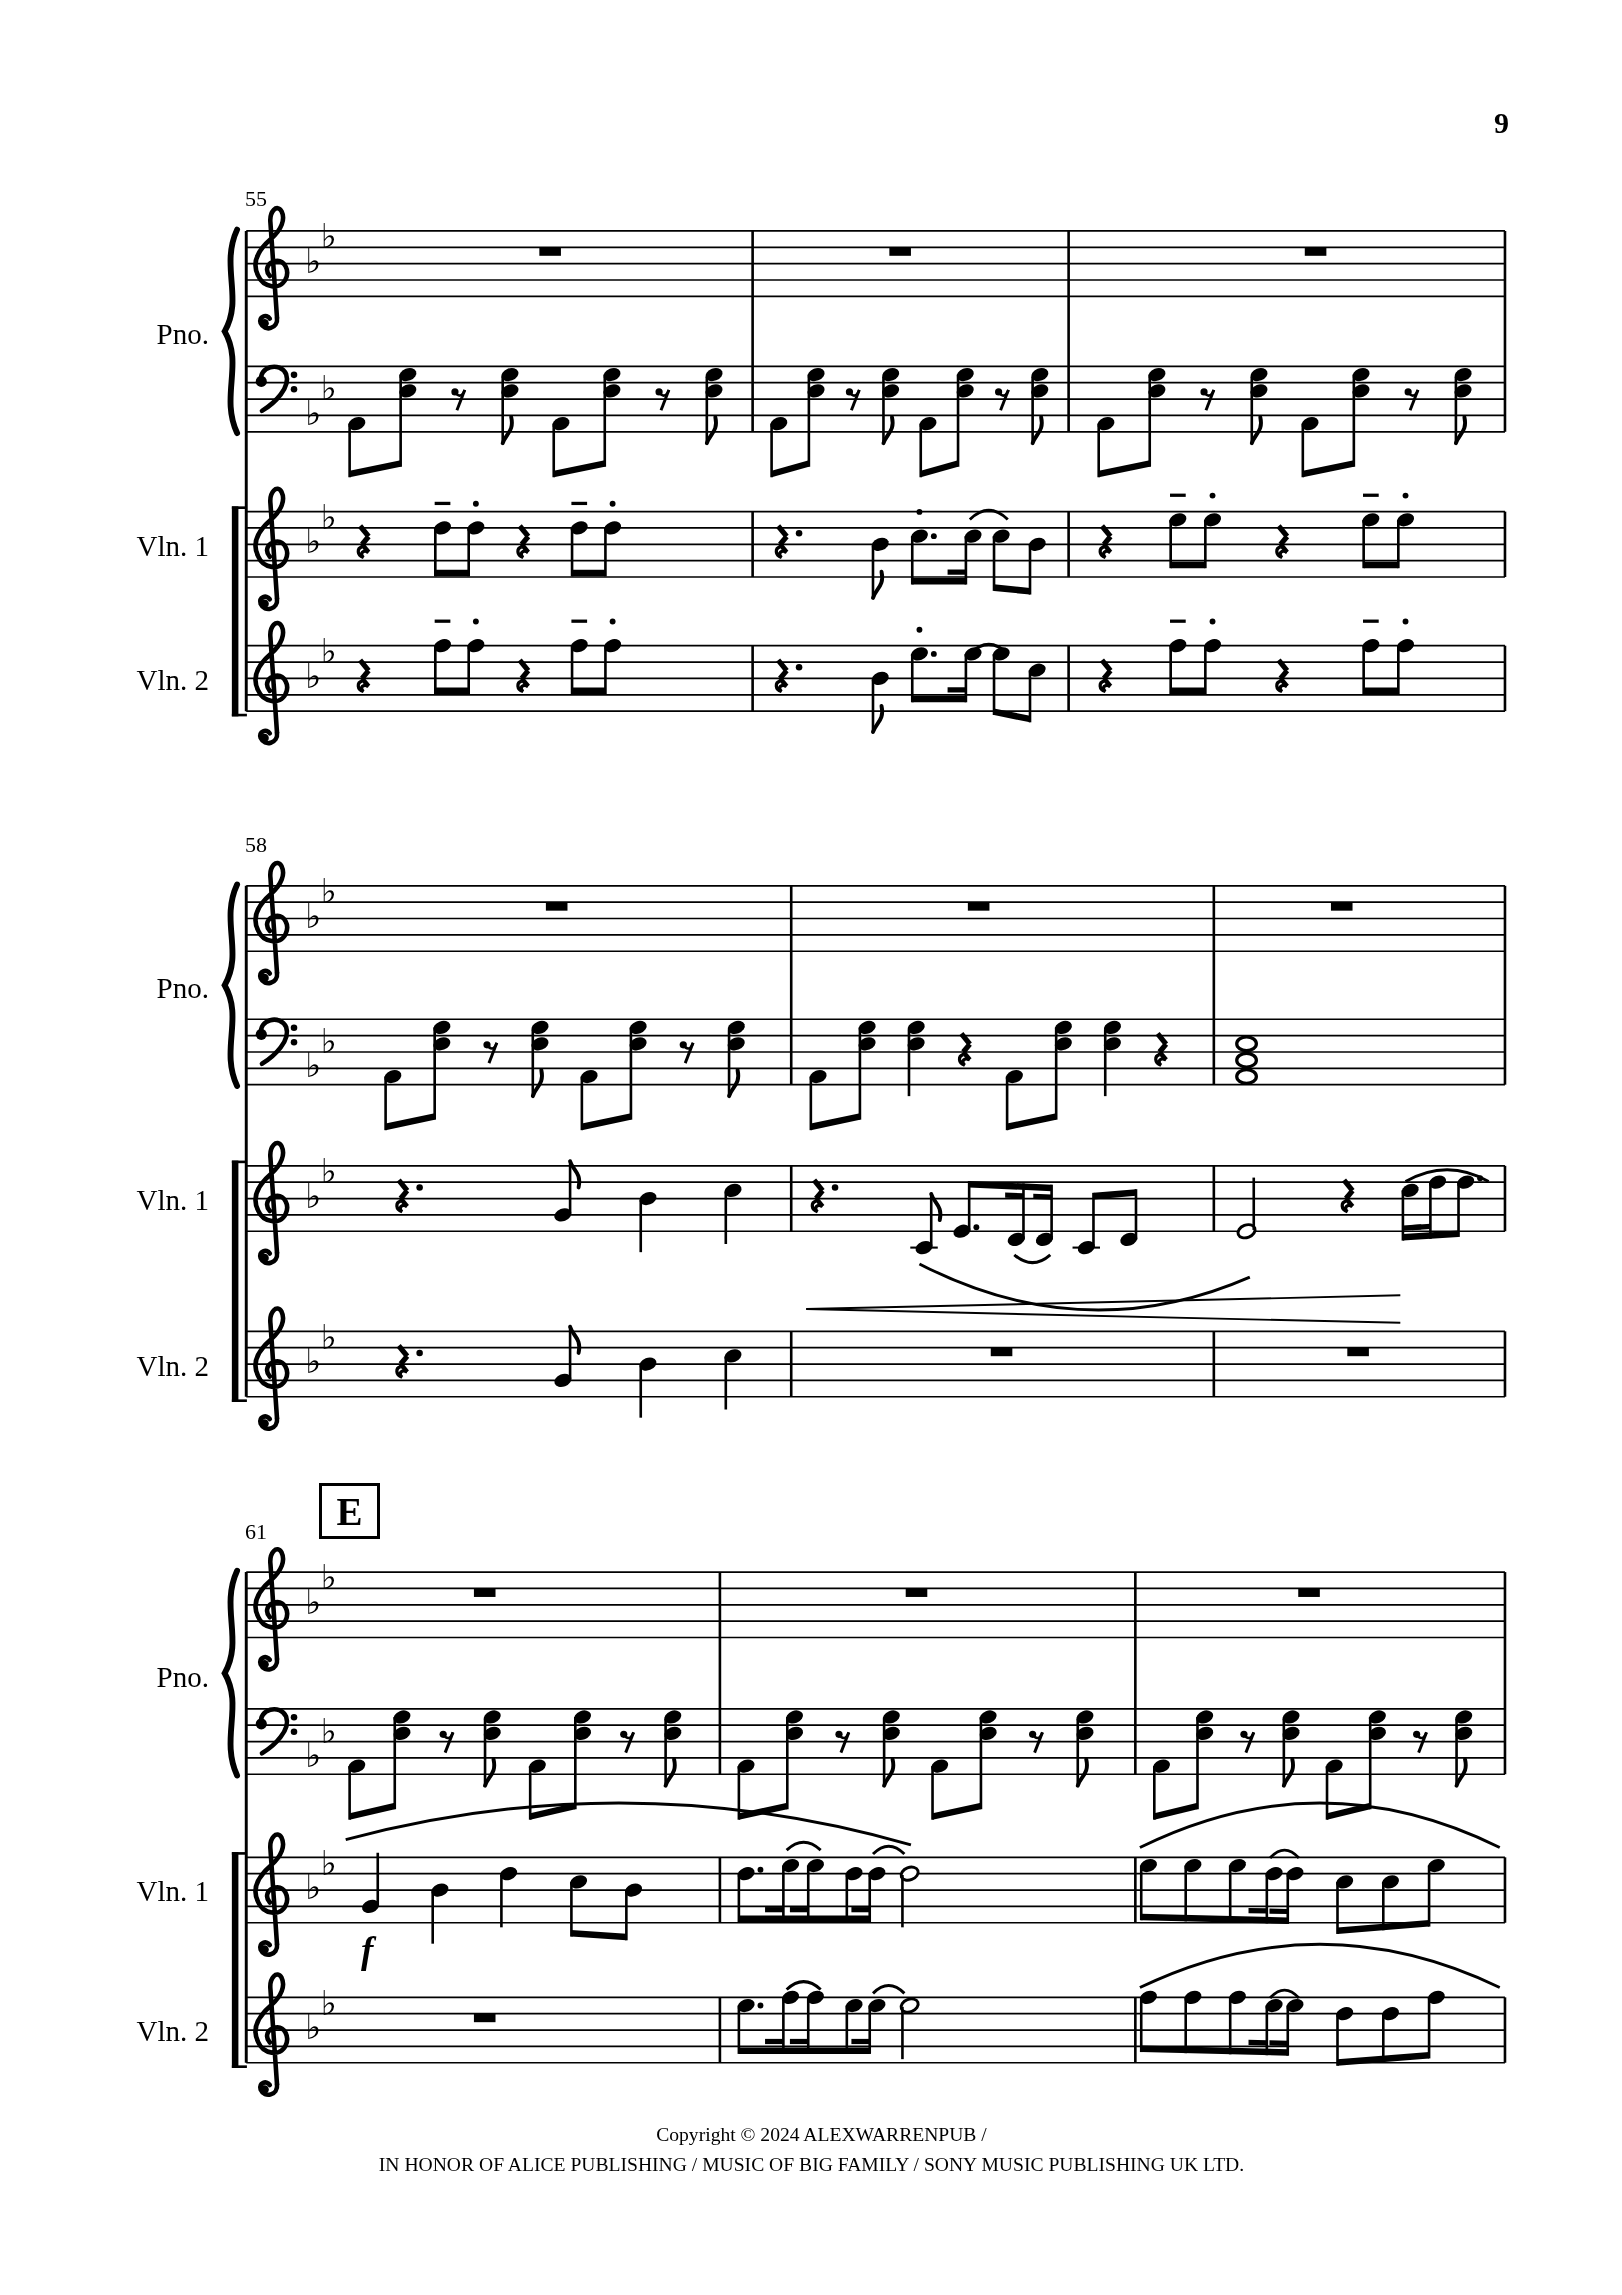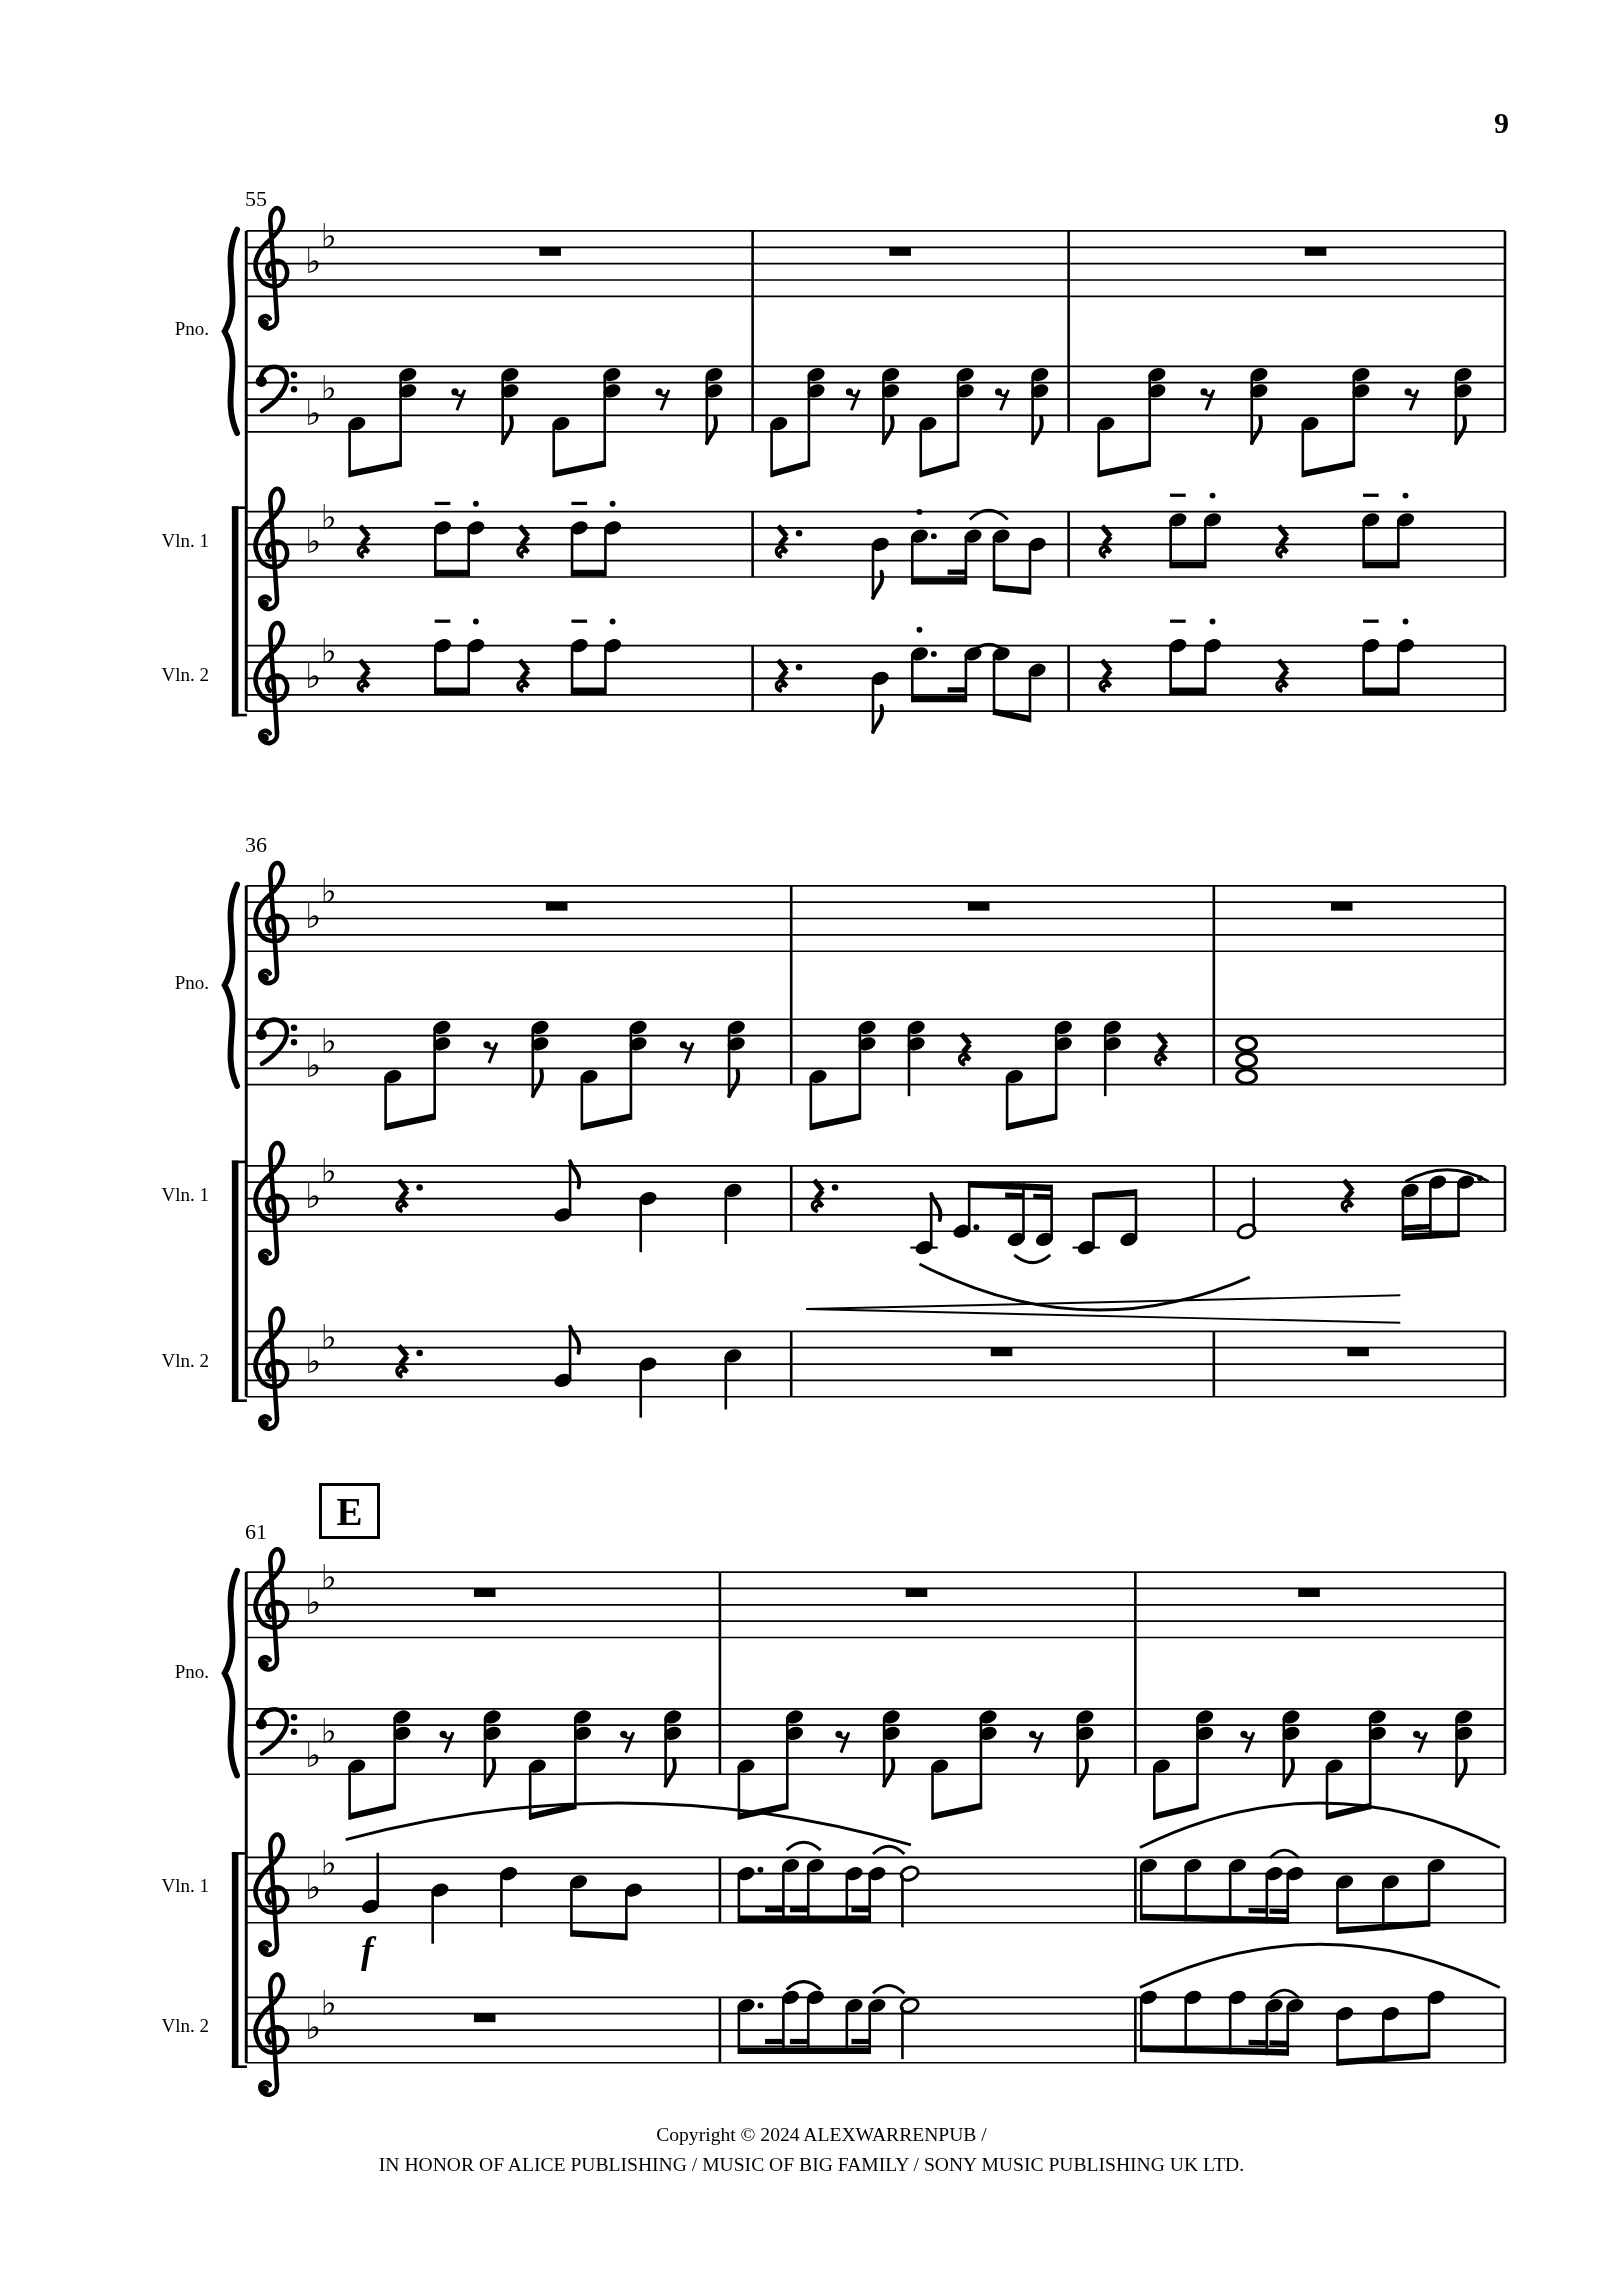--- a/index.html
+++ b/index.html
@@ -2,21 +2,21 @@
 <html style="font-size:10.5px"><head>
 <meta charset="utf-8">
 <style>
   html,body{margin:0;padding:0;background:#ffffff;}
   #page{position:relative;width:1623px;height:2295px;background:#ffffff;overflow:hidden;
         font-family:"Liberation Serif","DejaVu Serif",serif;color:#000;}
   #score-svg{position:absolute;left:0;top:0;}
   .ov{position:absolute;white-space:nowrap;color:#000;}
   .pageno{font-weight:bold;font-size:30px;}
   .msrno{font-size:22px;}
-  .instr{font-size:19px;}
+  .instr{font-size:29px;}
   .reh{position:absolute;border:3.3px solid #000;width:55px;height:50px;
        display:flex;align-items:center;justify-content:center;
        font-weight:bold;font-size:39px;background:#fff;}
   .dyn{font-weight:bold;font-style:italic;font-size:37px;}
   .footer{width:1623px;text-align:center;font-size:19.6px;}
 </style>
 </head>
 <body>
 
 <div id="page">
@@ -736,21 +736,21 @@
       <path d="M 1742 3038 Q 2017 2906 2292 3038" stroke="#000" stroke-width="4.5" fill="none"></path>
       <path d="M 1941 3054 Q 1963 3030 1985 3054" stroke="#000" stroke-width="4.5" fill="none"></path>
     </svg>
   <div class="ov pageno" style="left:1471px;top:106px;width:38px;text-align:right;">9</div>
   <div class="ov footer" style="left:10px;top:2124px;">Copyright © 2024 ALEXWARRENPUB /</div>
   <div class="ov footer" style="left:0;top:2154px;">IN HONOR OF ALICE PUBLISHING / MUSIC OF BIG FAMILY / SONY MUSIC PUBLISHING UK LTD.</div>
 <div class="ov msrno" style="left:245px;top:186px;">55</div>
     <div class="ov instr" style="left:128px;top:318px;width:81px;text-align:right;">Pno.</div>
     <div class="ov instr" style="left:111px;top:530px;width:98px;text-align:right;">Vln. 1</div>
     <div class="ov instr" style="left:111px;top:664px;width:98px;text-align:right;">Vln. 2</div>
-    <div class="ov msrno" style="left:245px;top:832px;">36</div>
+    <div class="ov msrno" style="left:245px;top:832px;">58</div>
     <div class="ov instr" style="left:128px;top:972px;width:81px;text-align:right;">Pno.</div>
     <div class="ov instr" style="left:111px;top:1184px;width:98px;text-align:right;">Vln. 1</div>
     <div class="ov instr" style="left:111px;top:1350px;width:98px;text-align:right;">Vln. 2</div>
     <div class="ov msrno" style="left:245px;top:1519px;">61</div>
     <div class="ov instr" style="left:128px;top:1661px;width:81px;text-align:right;">Pno.</div>
     <div class="ov instr" style="left:111px;top:1875px;width:98px;text-align:right;">Vln. 1</div>
     <div class="ov instr" style="left:111px;top:2015px;width:98px;text-align:right;">Vln. 2</div>
     <div class="reh" style="left: 319px; top: 1483px;">E</div>
     <div class="ov dyn" style="left:361px;top:1929px;">f</div>
   </div>

